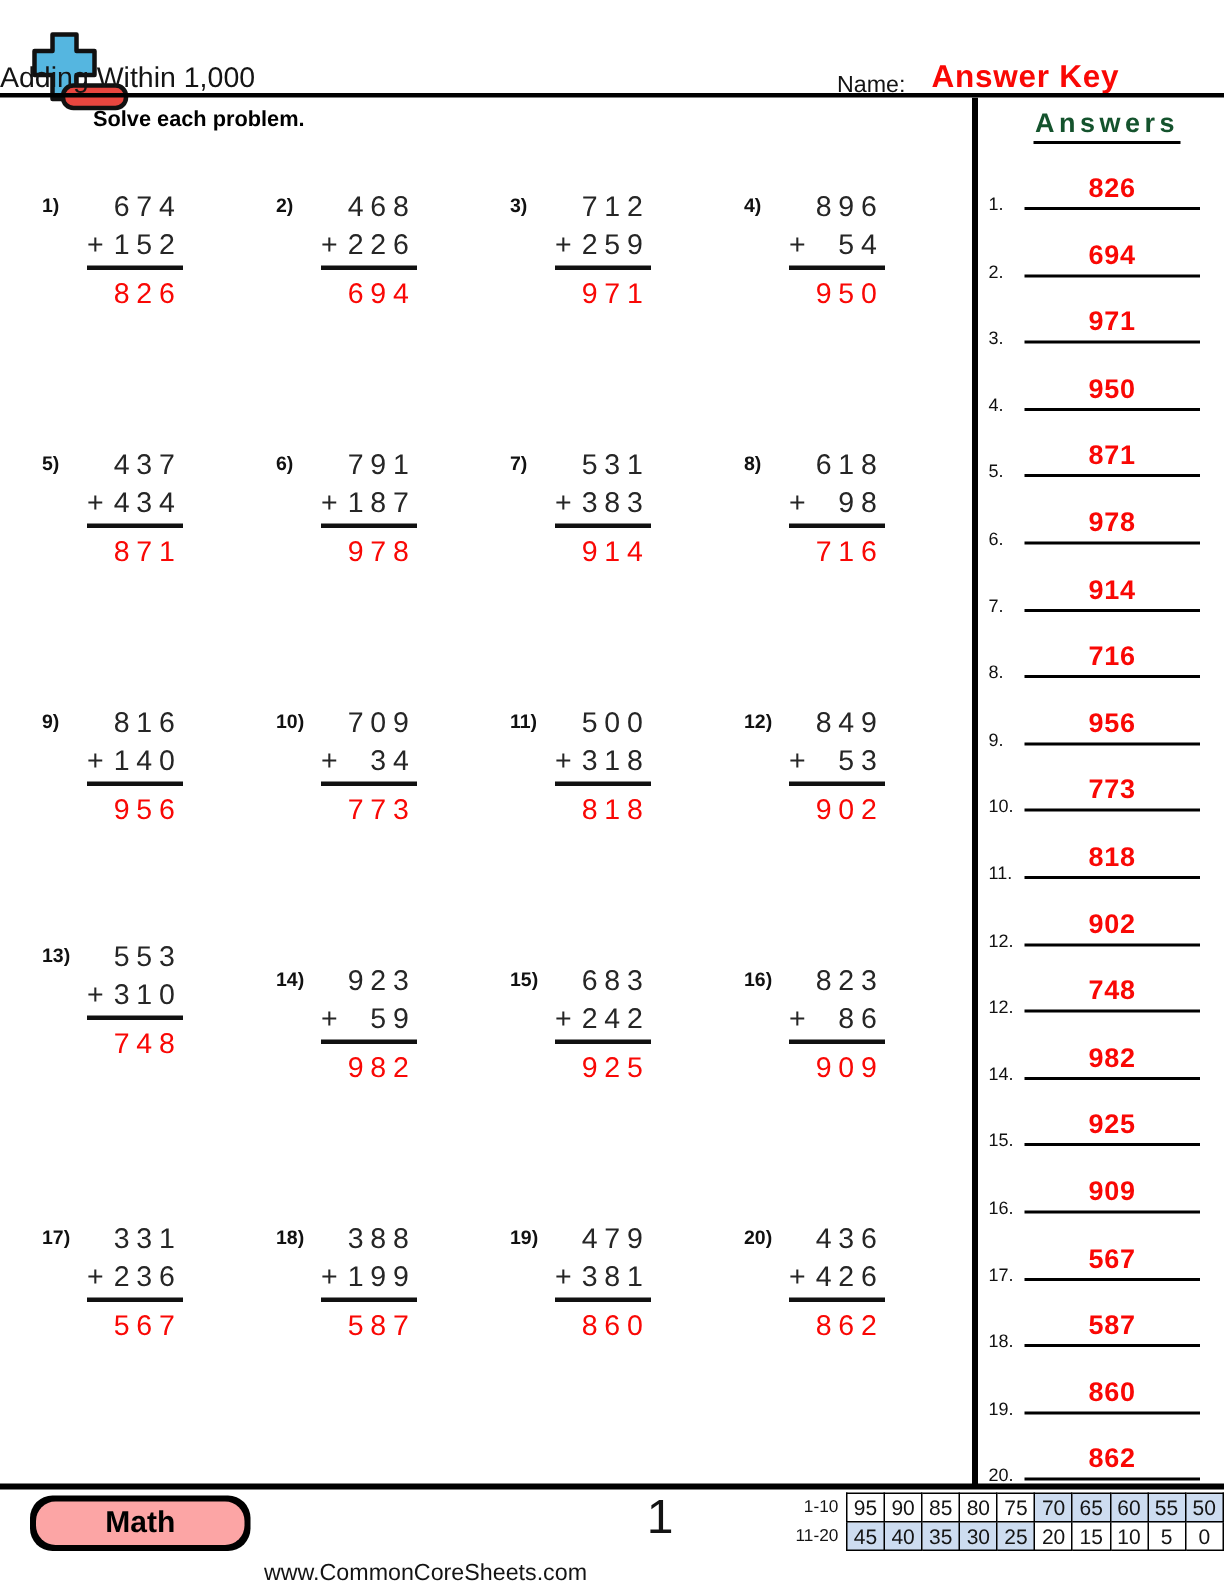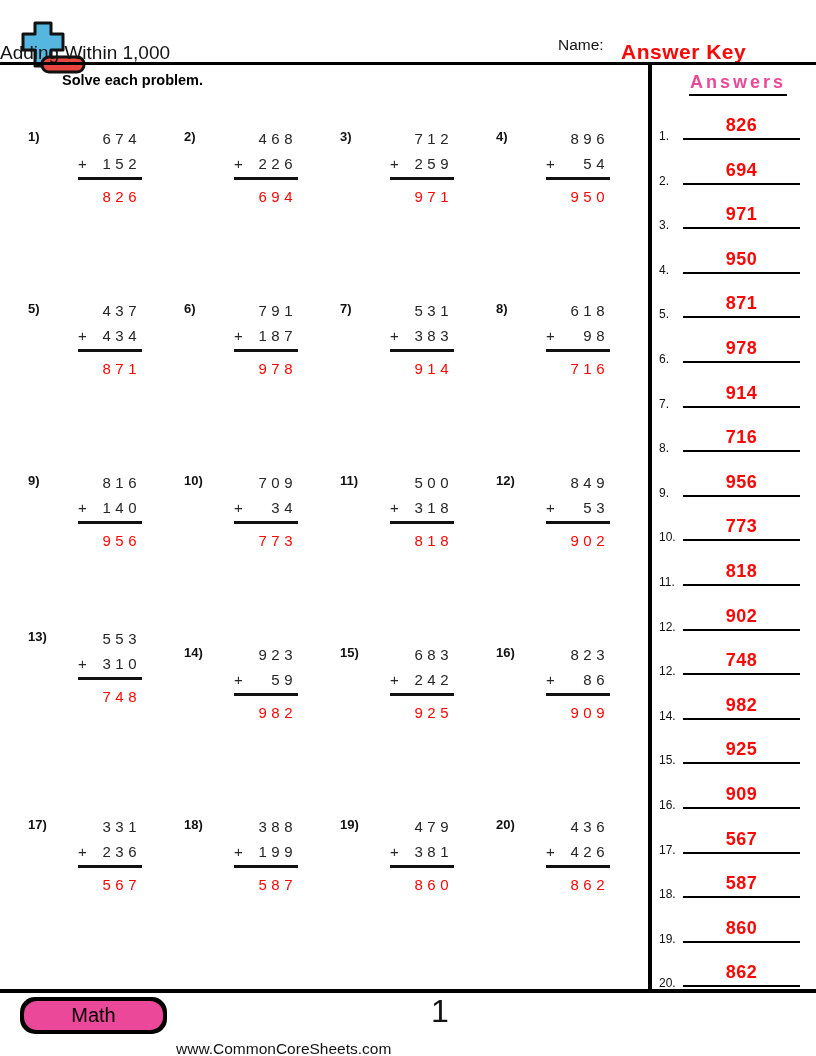--- a/index.html
+++ b/index.html
@@ -4,54 +4,54 @@
 <style>
   html,body{margin:0;padding:0;}
   body{
     width:816px;height:1056px;position:relative;background:#ffffff;
     font-family:"Liberation Sans", sans-serif;color:#1a1a1a;overflow:hidden;
   }
   
   .logo{position:absolute;left:20px;top:20px;}
   .page-title{position:absolute;left:0;top:42px;width:660px;text-align:left;
     font-size:19px;color:#141414;}
-  .name-label{position:absolute;left:558px;top:36px;font-size:15.5px;color:#141414;}
+  .name-label{position:absolute;left:558px;top:48px;font-size:15.5px;color:#141414;}
   .name-value{position:absolute;left:621px;top:40px;font-size:21px;font-weight:bold;
     color:#f90805;letter-spacing:0.5px;}
   .header-rule{position:absolute;left:0;top:62px;width:816px;height:3px;background:#000;}
   .instruction{position:absolute;left:22px;top:72px;font-size:14.5px;font-weight:bold;color:#000;margin-left:40px;}
 
   
   .problem{position:absolute;display:flex;width:150px;}
   .pnum{font-weight:bold;font-size:13px;width:30px;padding-top:3px;color:#111;}
-  .pbody{width:64px;font-size:15px;color:#262626;letter-spacing:4.5px;margin-left:20px;}
+  .pbody{width:64px;font-size:19px;color:#262626;letter-spacing:4.5px;}
   .row-top{text-align:right;padding-right:1px;line-height:25px;}
   .row-add{display:flex;justify-content:space-between;padding-right:1px;line-height:25px;
     border-bottom:3px solid #111;padding-bottom:1px;}
   .row-ans{text-align:right;padding-right:1px;line-height:25px;padding-top:4px;color:#f90805;}
 
   
   .vrule{position:absolute;left:648px;top:65px;height:925px;width:3px;
     border-left:2px solid #000;border-right:2px solid #000;box-sizing:border-box;background:#fff;}
   .answers-title-wrap{position:absolute;left:660px;top:72px;width:156px;text-align:center;}
   .answers-title{display:inline-block;font-size:18px;font-weight:bold;letter-spacing:3px;
-    border-bottom:2.5px solid #000;padding:0 1px 1px 1px;color:#ec4899;}
+    border-bottom:2.5px solid #000;padding:0 1px 1px 1px;color:#14532d;}
   .answer-item{position:absolute;left:657px;width:146px;height:34px;}
   .anum{position:absolute;left:2px;bottom:-3px;font-size:12px;color:#111;}
   .aline{position:absolute;left:26px;right:3px;bottom:0;border-bottom:2px solid #000;
     text-align:center;}
   .aval{font-size:18px;font-weight:bold;color:#f90805;letter-spacing:0.5px;line-height:26px;}
 
   
   .footer-rule{position:absolute;left:0;top:989px;width:816px;height:4px;background:#000;}
   .math-badge{position:absolute;left:20px;top:997px;width:147px;height:37px;background:#000;
     border-radius:15px;}
-  .math-badge-inner{position:absolute;left:4px;top:4px;right:4px;bottom:4px;background:#ec4899;
+  .math-badge-inner{position:absolute;left:4px;top:4px;right:4px;bottom:4px;background:#fca5a5;
     border-radius:13px;display:flex;align-items:center;justify-content:center;
-    font-size:20px;font-weight:normal;color:#000;}
+    font-size:20px;font-weight:bold;color:#000;}
   .website{position:absolute;left:176px;top:1008px;font-size:15.5px;color:#141414;margin-top:32px;}
   .page-number{position:absolute;left:420px;top:993px;width:40px;text-align:center;
     font-size:32px;color:#141414;}
   .score-table{position:absolute;left:528px;top:995px;border-collapse:collapse;}
   .score-table td{border:1.5px solid #000;width:24px;height:18px;text-align:center;
     font-size:14px;color:#141414;padding:0 1px;}
   .score-table td.rowlabel{border:none;font-size:11.5px;text-align:right;padding-right:5px;
     width:34px;}
   .score-table td.hl{background:#cddcf0;}
 </style>
@@ -383,14 +383,40 @@
 
 <div class="footer-rule"></div>
 <div class="math-badge">
   <div class="math-badge-inner">Math</div>
 </div>
 <div class="website">www.CommonCoreSheets.com</div>
 <div class="page-number">1</div>
 
 <table class="score-table">
   <tbody>
+      <tr>
+    <td class="rowlabel">1-10</td>
+    <td>95</td>
+    <td>90</td>
+    <td>85</td>
+    <td>80</td>
+    <td>75</td>
+    <td class="hl">70</td>
+    <td class="hl">65</td>
+    <td class="hl">60</td>
+    <td class="hl">55</td>
+    <td class="hl">50</td>
+  </tr>
+  <tr>
+    <td class="rowlabel">11-20</td>
+    <td class="hl">45</td>
+    <td class="hl">40</td>
+    <td class="hl">35</td>
+    <td class="hl">30</td>
+    <td class="hl">25</td>
+    <td>20</td>
+    <td>15</td>
+    <td>10</td>
+    <td>5</td>
+    <td>0</td>
+  </tr>
 </tbody>
   </table>
 
 </body></html>

